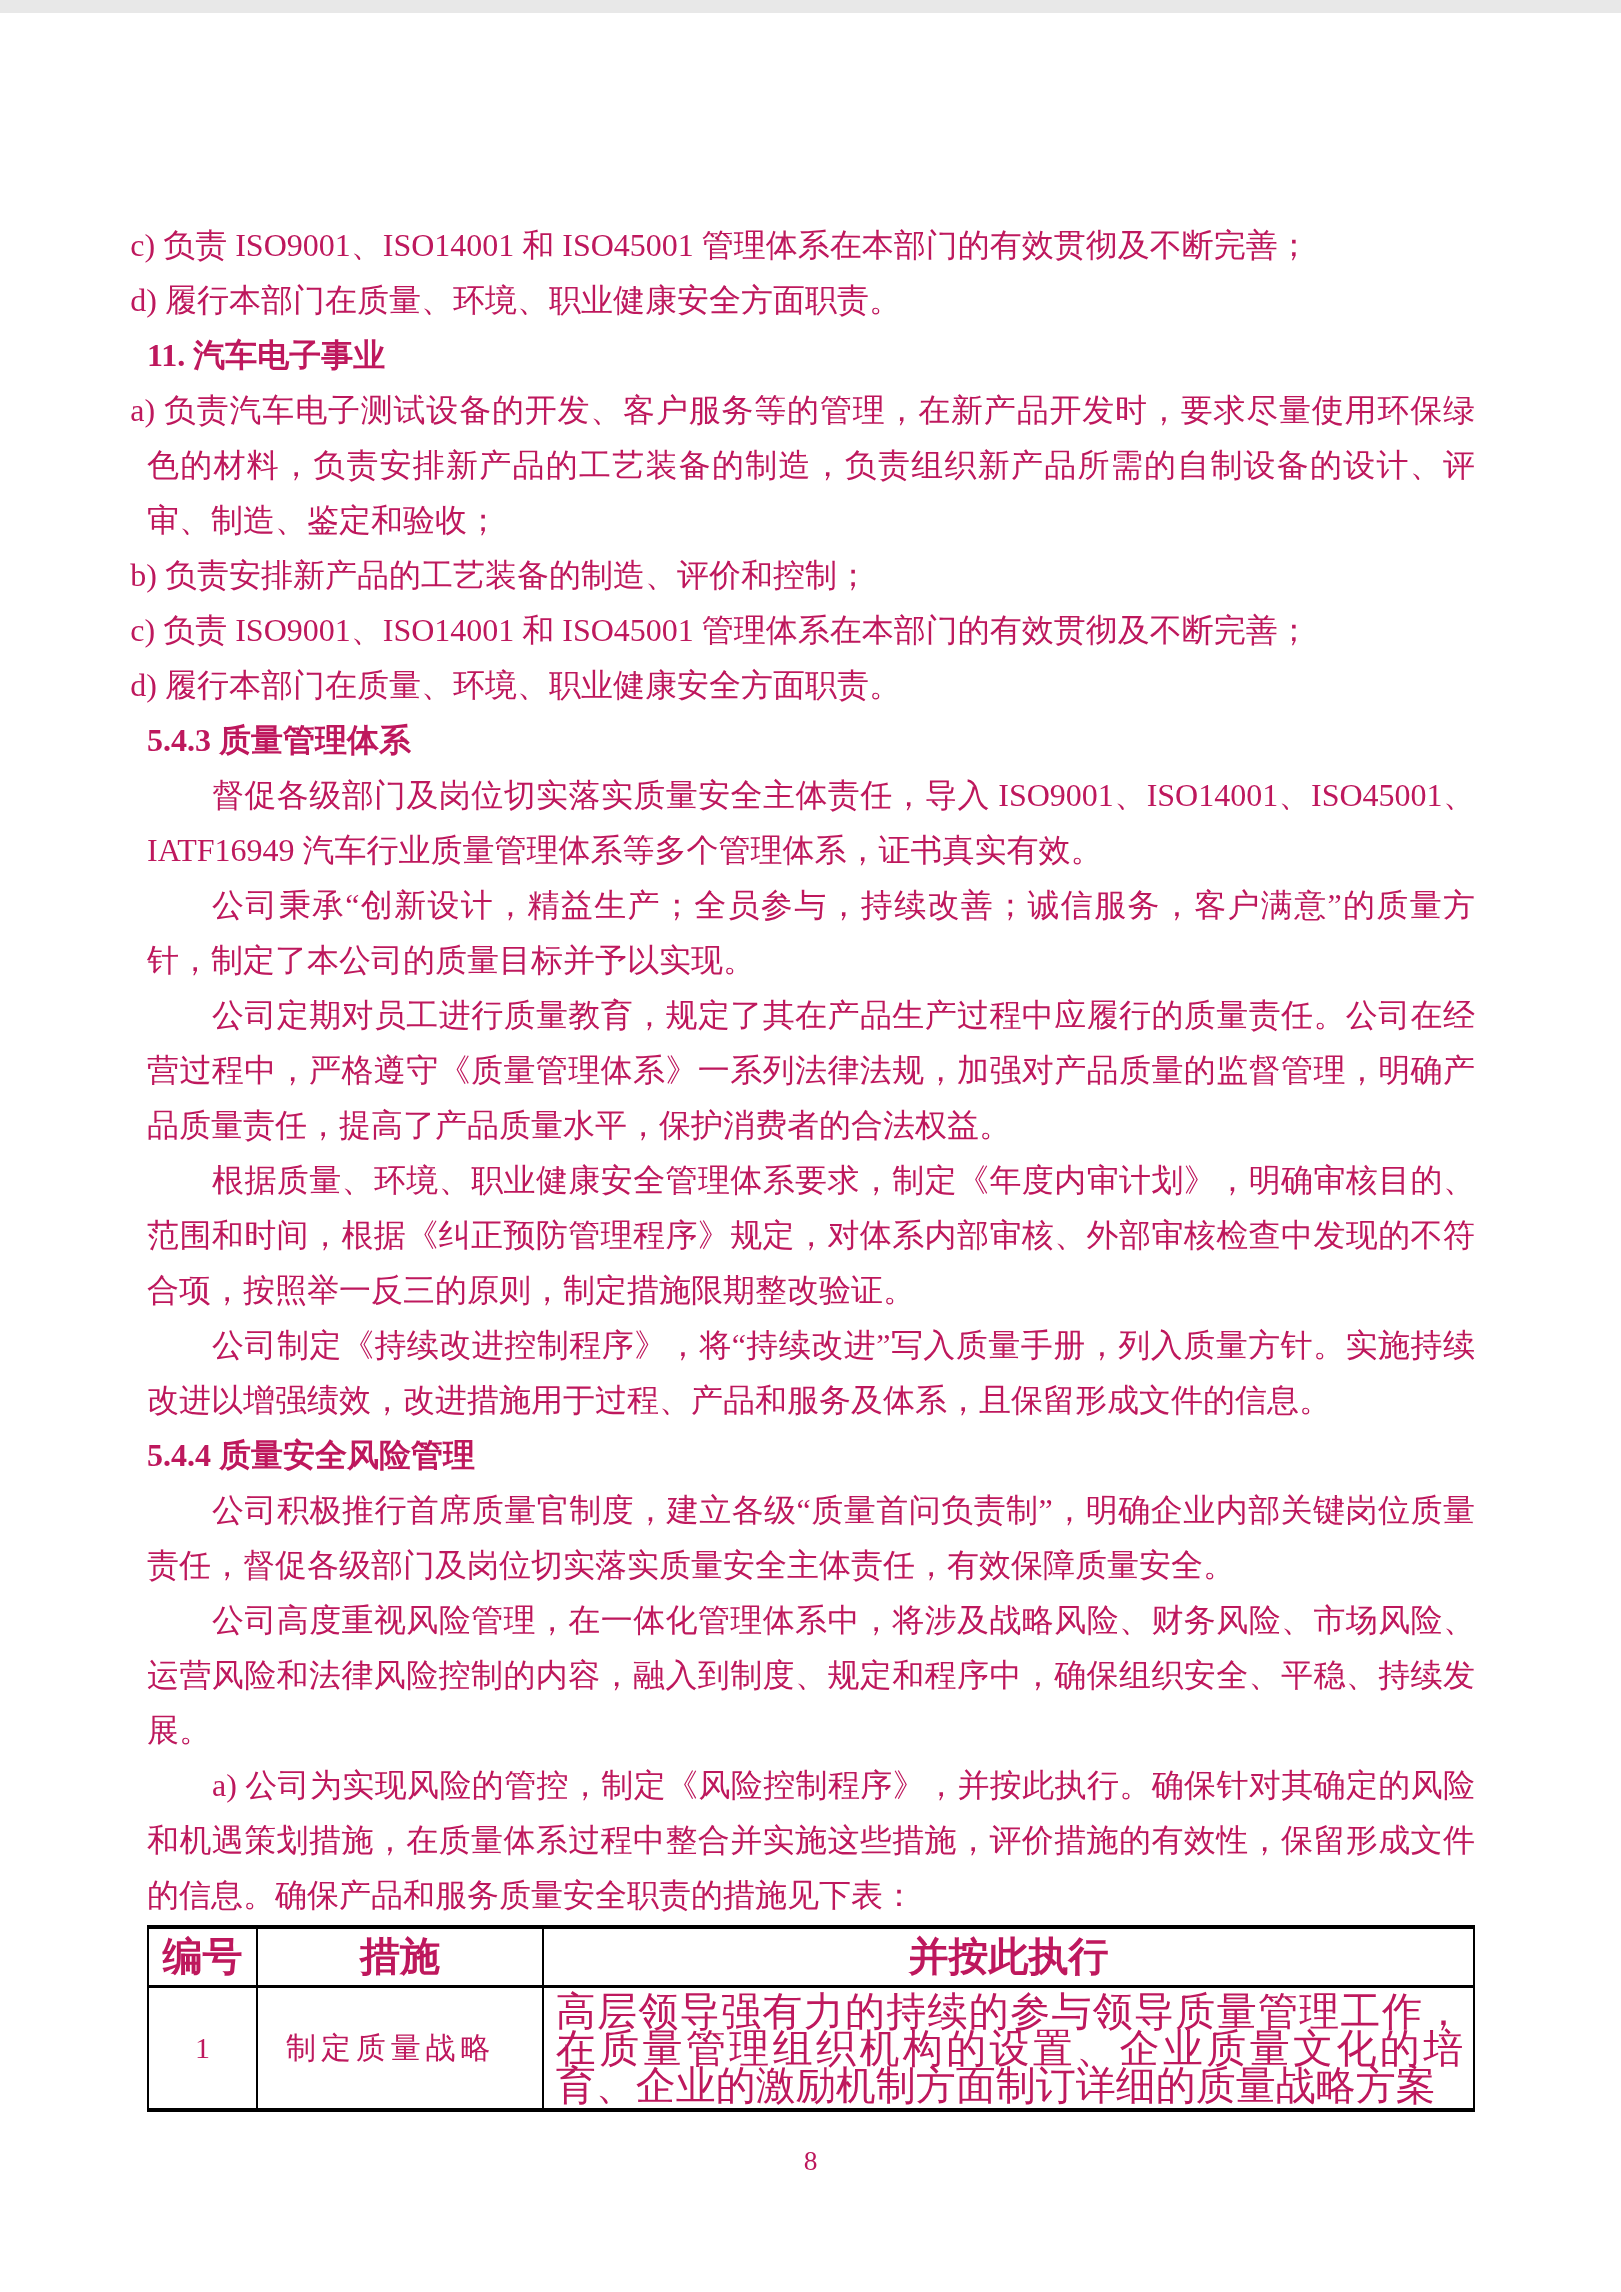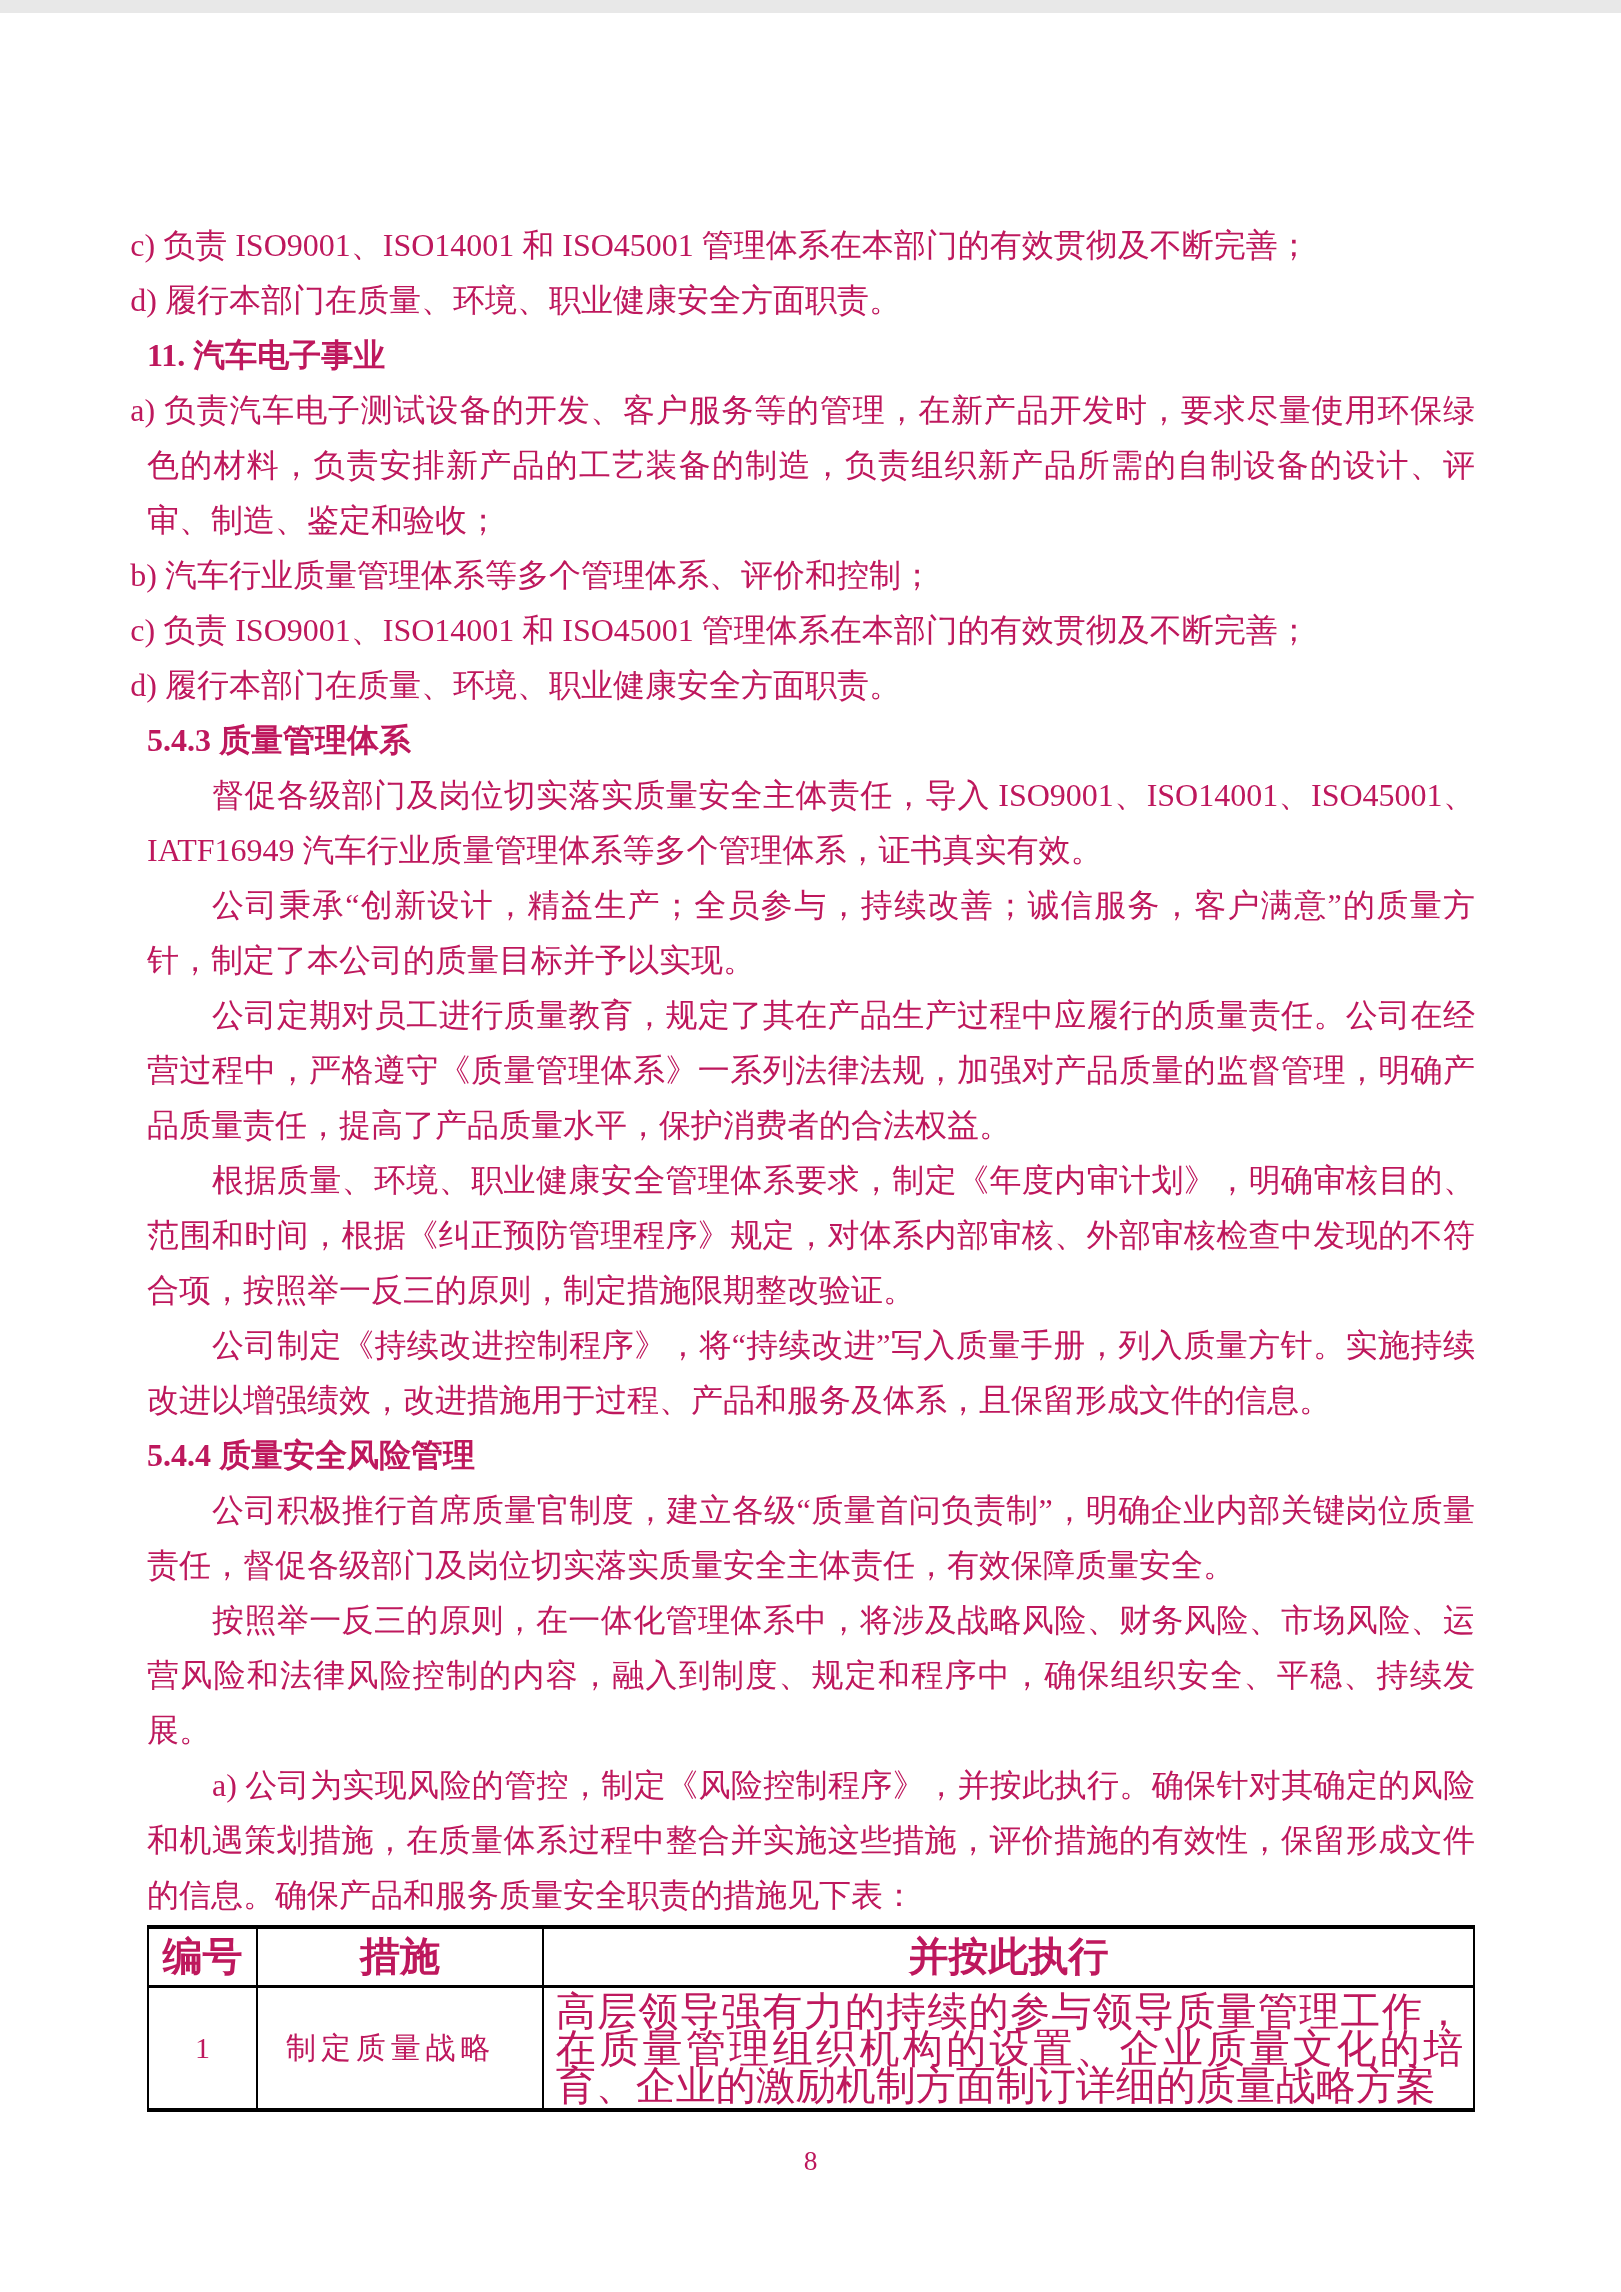--- a/index.html
+++ b/index.html
@@ -98,34 +98,34 @@
 <body>
 
 <div class="page">
   <div class="content">
 
     <div class="list-item">c) 负责 ISO9001、ISO14001 和 ISO45001 管理体系在本部门的有效贯彻及不断完善；</div>
     <div class="list-item">d) 履行本部门在质量、环境、职业健康安全方面职责。</div>
 
     <h3 class="heading">11. 汽车电子事业</h3>
     <div class="list-item">a) 负责汽车电子测试设备的开发、客户服务等的管理，在新产品开发时，要求尽量使用环保绿色的材料，负责安排新产品的工艺装备的制造，负责组织新产品所需的自制设备的设计、评审、制造、鉴定和验收；</div>
-    <div class="list-item">b) 汽车行业质量管理体系等多个管理体系、评价和控制；</div>
+    <div class="list-item">b) 负责安排新产品的工艺装备的制造、评价和控制；</div>
     <div class="list-item">c) 负责 ISO9001、ISO14001 和 ISO45001 管理体系在本部门的有效贯彻及不断完善；</div>
     <div class="list-item">d) 履行本部门在质量、环境、职业健康安全方面职责。</div>
 
     <h3 class="heading">5.4.3 质量管理体系</h3>
     <p class="para">督促各级部门及岗位切实落实质量安全主体责任，导入 ISO9001、ISO14001、ISO45001、IATF16949 汽车行业质量管理体系等多个管理体系，证书真实有效。</p>
     <p class="para">公司秉承“创新设计，精益生产；全员参与，持续改善；诚信服务，客户满意”的质量方针，制定了本公司的质量目标并予以实现。</p>
     <p class="para">公司定期对员工进行质量教育，规定了其在产品生产过程中应履行的质量责任。公司在经营过程中，严格遵守《质量管理体系》一系列法律法规，加强对产品质量的监督管理，明确产品质量责任，提高了产品质量水平，保护消费者的合法权益。</p>
     <p class="para">根据质量、环境、职业健康安全管理体系要求，制定《年度内审计划》，明确审核目的、范围和时间，根据《纠正预防管理程序》规定，对体系内部审核、外部审核检查中发现的不符合项，按照举一反三的原则，制定措施限期整改验证。</p>
     <p class="para">公司制定《持续改进控制程序》，将“持续改进”写入质量手册，列入质量方针。实施持续改进以增强绩效，改进措施用于过程、产品和服务及体系，且保留形成文件的信息。</p>
 
     <h3 class="heading">5.4.4 质量安全风险管理</h3>
     <p class="para">公司积极推行首席质量官制度，建立各级“质量首问负责制”，明确企业内部关键岗位质量责任，督促各级部门及岗位切实落实质量安全主体责任，有效保障质量安全。</p>
-    <p class="para">按照举一反三的原则，在一体化管理体系中，将涉及战略风险、财务风险、市场风险、运营风险和法律风险控制的内容，融入到制度、规定和程序中，确保组织安全、平稳、持续发展。</p>
+    <p class="para">公司高度重视风险管理，在一体化管理体系中，将涉及战略风险、财务风险、市场风险、运营风险和法律风险控制的内容，融入到制度、规定和程序中，确保组织安全、平稳、持续发展。</p>
     <p class="para">a) 公司为实现风险的管控，制定《风险控制程序》，并按此执行。确保针对其确定的风险和机遇策划措施，在质量体系过程中整合并实施这些措施，评价措施的有效性，保留形成文件的信息。确保产品和服务质量安全职责的措施见下表：</p>
 
     <table class="measures-table">
       <colgroup>
         <col style="width:109px">
         <col style="width:286px">
         <col>
       </colgroup>
       <thead>
         <tr>

